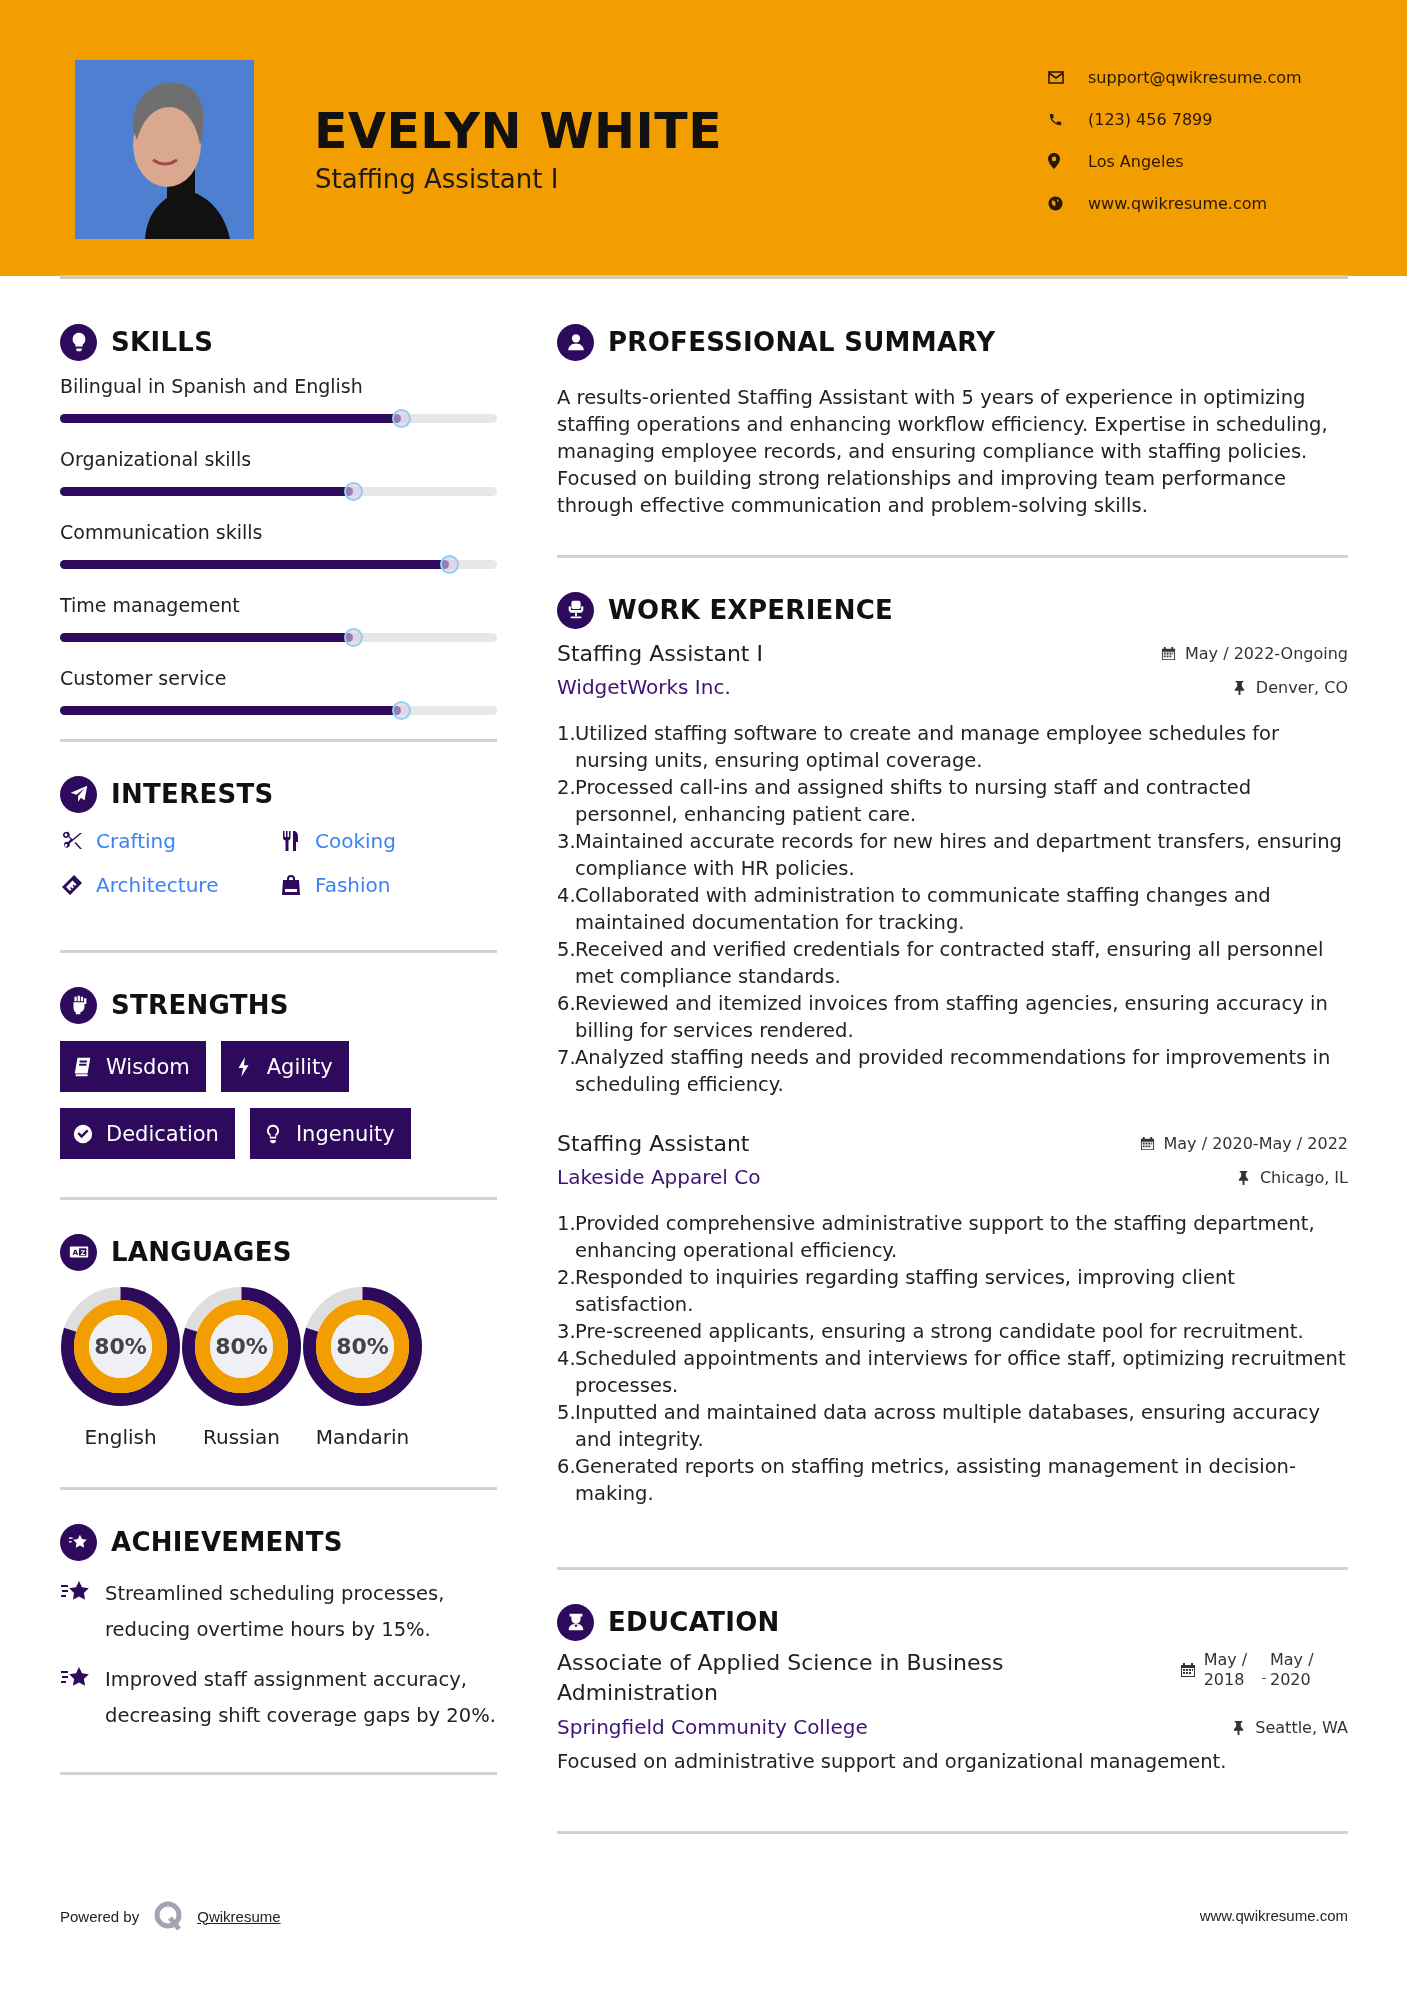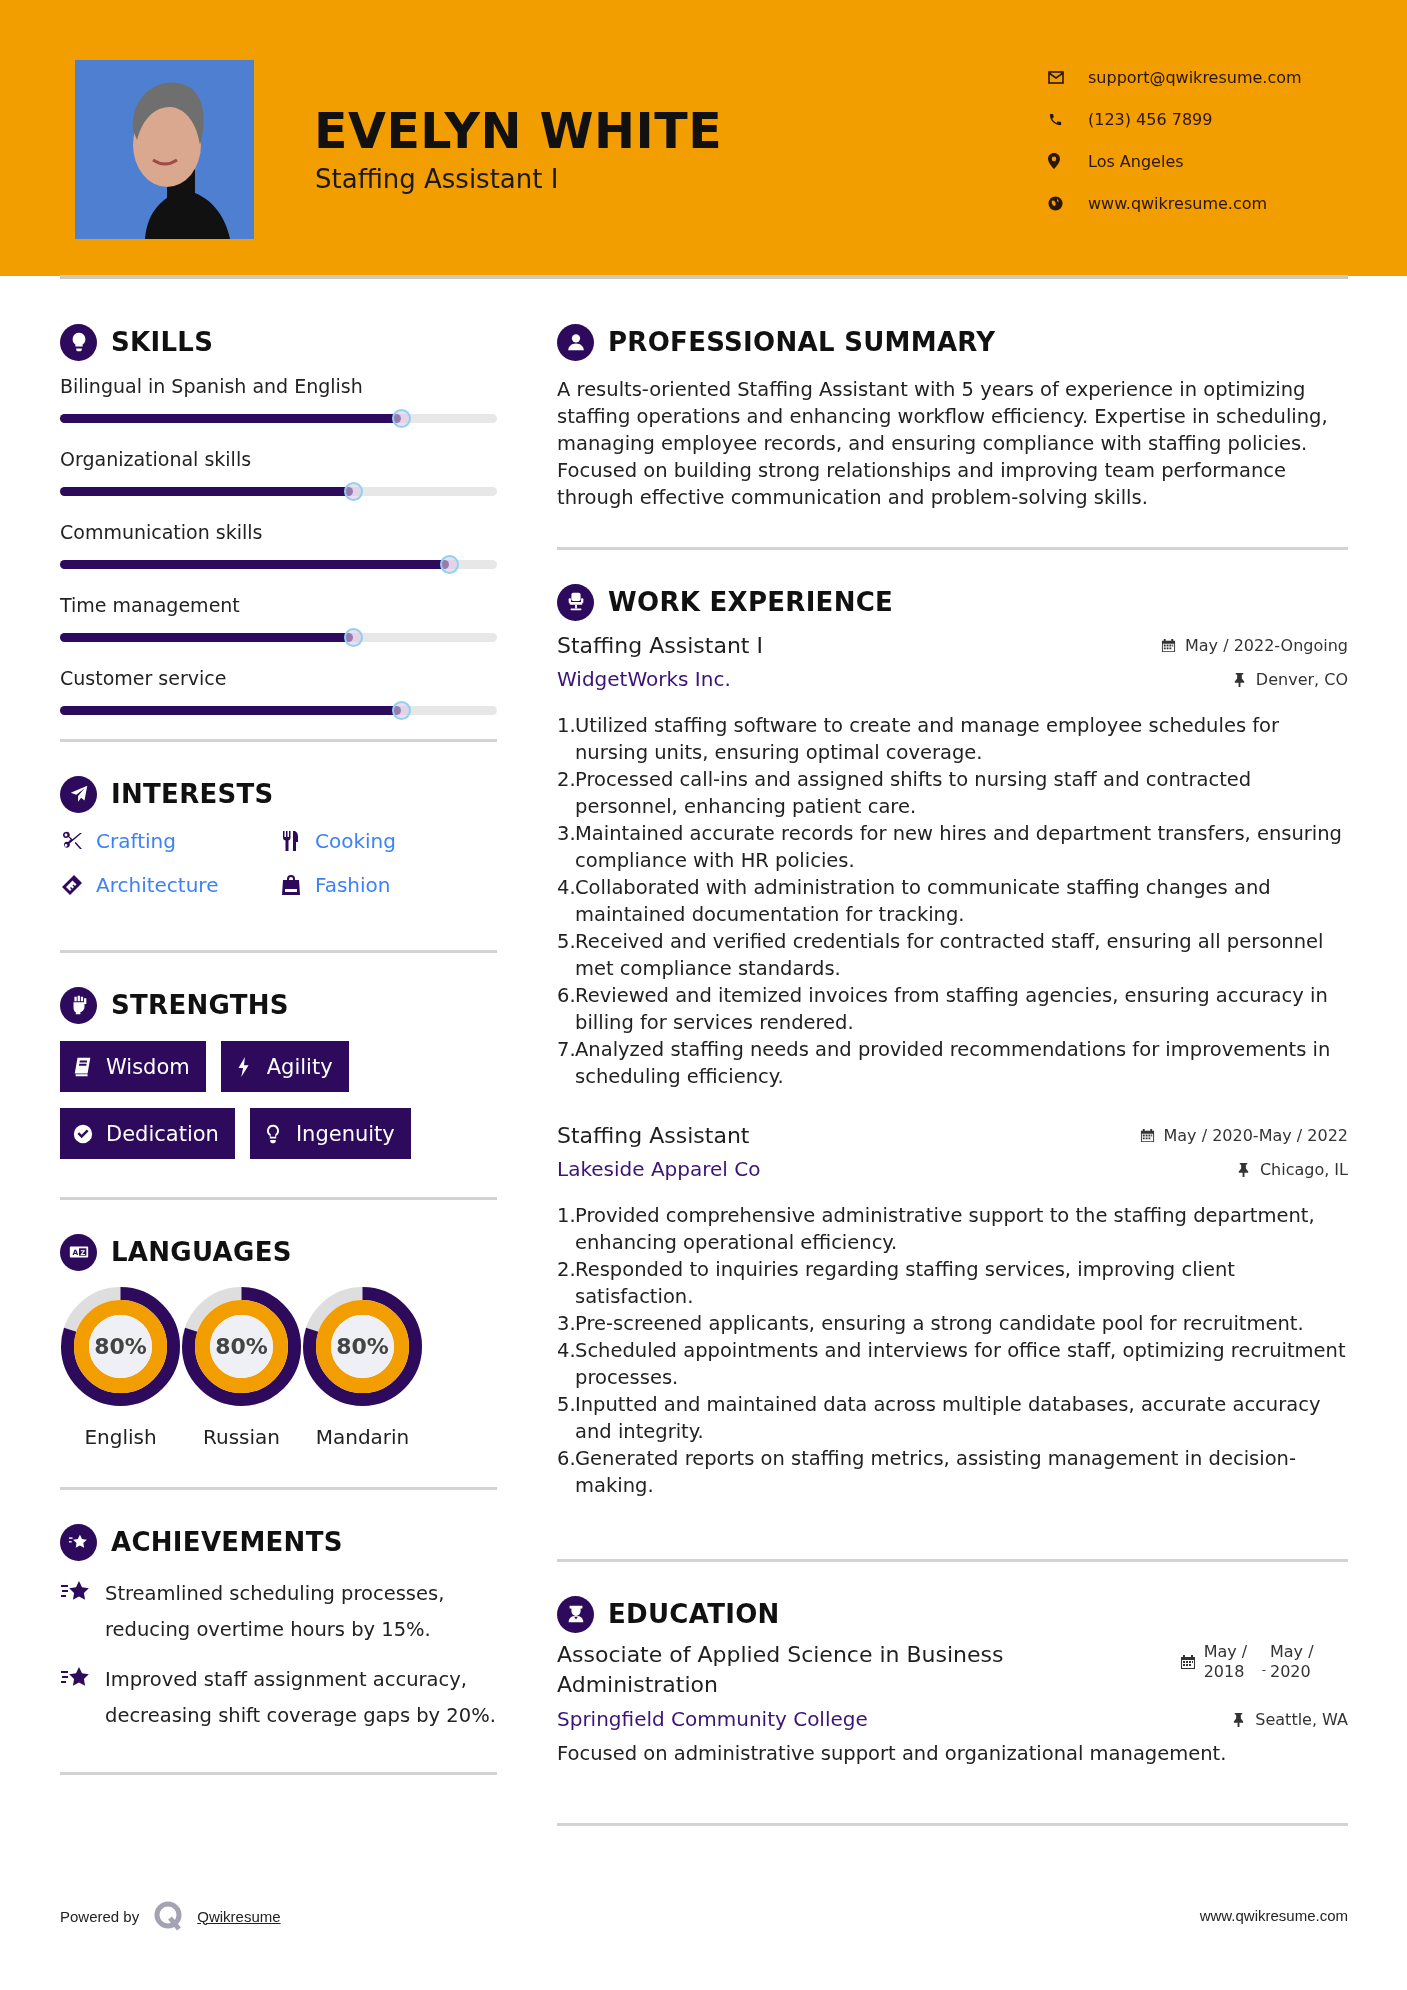--- a/index.html
+++ b/index.html
@@ -53,21 +53,21 @@
   .donut { width: 121px; height: 121px; display: block; }
   .lang-name { font-size: 20px; color: #222; margin-top: 18px; }
 
   
   .ach { display: flex; margin-top: 12px; }
   .ach .aicon { width: 45px; flex-shrink: 0; padding-top: 3px; }
   .ach .aicon svg { width: 32px; height: 26px; }
   .ach .atext { font-size: 19.5px; line-height: 36px; color: #222; }
 
   
-  .summary { font-size: 19.5px; line-height: 27px; color: #222; margin-top: 12px; }
+  .summary { font-size: 19.5px; line-height: 27px; color: #222; margin-top: 20px; }
   .job-row { display: flex; justify-content: space-between; align-items: center; }
   .job-title { font-size: 22px; color: #1f1f1f; }
   .job-meta { font-size: 16px; color: #333; display: flex; align-items: center; }
   .job-meta svg { width: 15px; height: 15px; margin-right: 9px; fill: #333; }
   .company { font-size: 20px; color: #3b1475; }
   .bullets { list-style: none; margin-top: 16px; }
   .bullets li { display: flex; font-size: 19.5px; line-height: 27px; color: #222; }
   .bullets li .num { width: 18px; flex-shrink: 0; text-align: left; }
 
   .edu-dates { display: flex; align-items: center; font-size: 16px; color: #333; }
@@ -474,21 +474,21 @@
         <li>
             <span class="num">3.</span>
             <span>Pre-screened applicants, ensuring a strong candidate pool for recruitment.</span>
           </li>
         <li>
             <span class="num">4.</span>
             <span>Scheduled appointments and interviews for office staff, optimizing recruitment processes.</span>
           </li>
         <li>
             <span class="num">5.</span>
-            <span>Inputted and maintained data across multiple databases, accurate accuracy and integrity.</span>
+            <span>Inputted and maintained data across multiple databases, ensuring accuracy and integrity.</span>
           </li>
         <li>
             <span class="num">6.</span>
             <span>Generated reports on staffing metrics, assisting management in decision-making.</span>
           </li>
       </ul>
     </div>
   </div>
 
   <div class="divider" style="margin-top:60px"></div>

